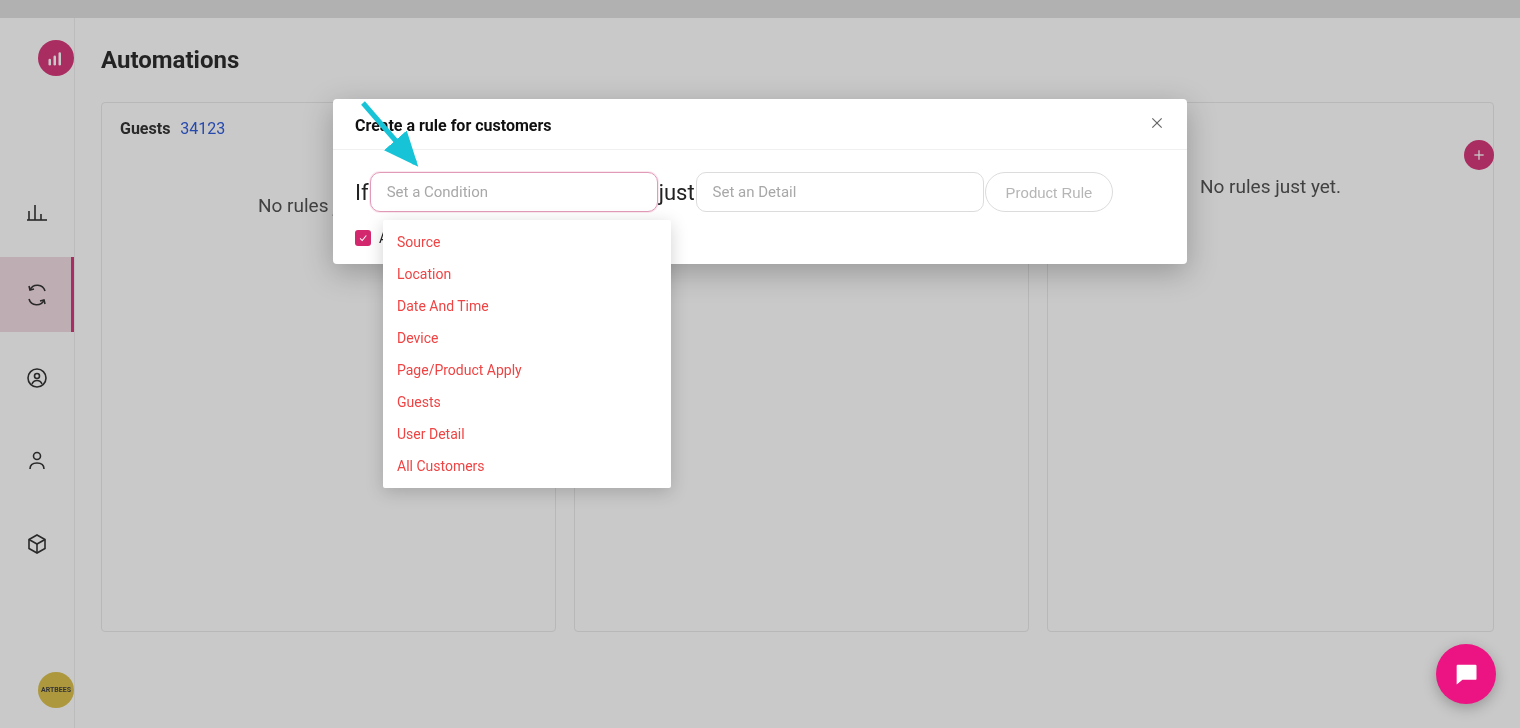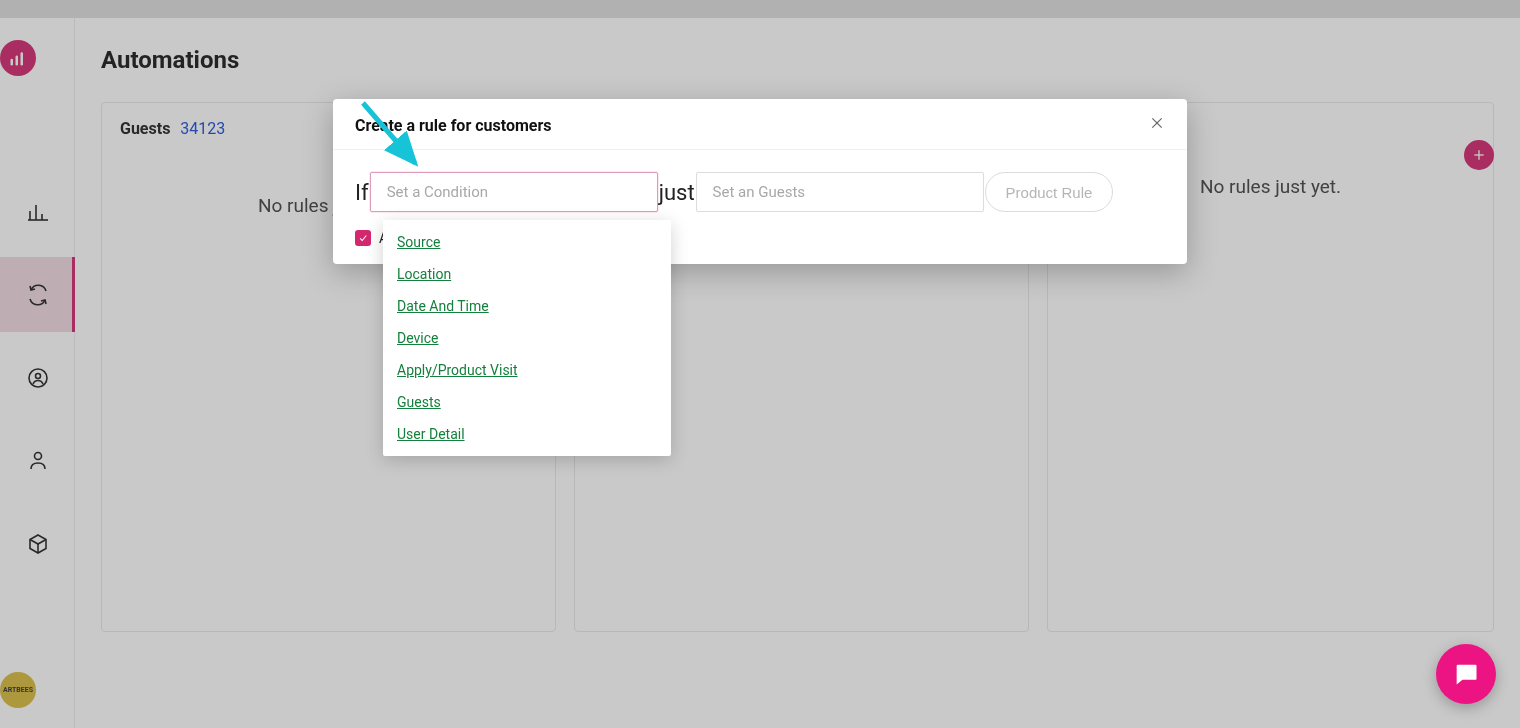--- a/index.html
+++ b/index.html
@@ -5,21 +5,21 @@
   * { box-sizing: border-box; margin: 0; padding: 0; }
   html, body { width: 1520px; height: 728px; font-family: -apple-system, BlinkMacSystemFont, "Segoe UI", Roboto, Arial, sans-serif; overflow: hidden; background: #fff; }
   
   
   .topbar { position: absolute; top: 0; left: 0; width: 100%; height: 18px; background: #dedede; }
   
   
   .app { position: absolute; top: 18px; left: 0; width: 100%; height: 710px; display: flex; }
   
   
-  .sidebar { width: 75px; height: 100%; background: #fff; border-right: 1px solid #eee; display: flex; flex-direction: column; align-items: flex-start; padding-top: 22px; gap: 8px; }
+  .sidebar { width: 75px; height: 100%; background: #fff; border-right: 1px solid #eee; display: flex; flex-direction: column; align-items: flex-end; padding-top: 22px; gap: 8px; }
   .logo-circle { width: 36px; height: 36px; border-radius: 50%; background: #d3286e; display: flex; align-items: center; justify-content: center; margin-bottom: 90px; }
   .logo-circle svg { width: 20px; height: 20px; }
   .nav-item { width: 75px; height: 75px; display: flex; align-items: center; justify-content: center; cursor: pointer; position: relative; }
   .nav-item.active { background: #f2d8e2; }
   .nav-item.active::after { content:""; position:absolute; right:0; top:0; bottom:0; width:3px; background:#d3286e; }
   .nav-item svg { width: 24px; height: 24px; stroke: #222; fill:none; stroke-width:1.6; }
   .sidebar-spacer { flex: 1; }
   .avatar-mini { width: 36px; height: 36px; border-radius: 50%; background: #d8bc3f; display:flex; align-items:center; justify-content:center; margin-bottom: 20px; font-size:7px; color:#333; font-weight:700; text-align:center; line-height:1;}
   
   
@@ -43,32 +43,32 @@
   .dimmer { position:absolute; inset:0; background: rgba(60,60,60,0.28); }
   
   
   .modal { position:absolute; top: 99px; left: 333px; width: 854px; background:#fff; border-radius: 4px; box-shadow: 0 8px 30px rgba(0,0,0,0.25); }
   .modal-header { display:flex; align-items:center; justify-content:space-between; padding: 16px 22px 14px 22px; border-bottom: 1px solid #f0f0f0; }
   .modal-title { font-size: 16px; font-weight:700; color:#111; }
   .modal-close { cursor:pointer; }
   .modal-close svg { width:16px; height:16px; stroke:#666; stroke-width:1.8; }
   .modal-body { padding: 22px 22px 18px 22px; display:flex; align-items:center; gap: 1px; }
   .if-label, .then-label { font-size: 22px; color:#222; }
-  .field { height: 40px; border: 1px solid #dcdcdc; border-radius: 2px; padding: 0 16px; font-size: 15px; color:#a8a8a8; background:#fff; display:flex; align-items:center; }
+  .field { height: 40px; border: 1px solid #dcdcdc; border-radius: 10px; padding: 0 16px; font-size: 15px; color:#a8a8a8; background:#fff; display:flex; align-items:center; }
   .field.condition { width: 288px; border-color: #e29ab9; box-shadow: 0 0 0 1px rgba(211,40,110,0.1);}
   .field.action { width: 288px; }
   .create-rule-btn { height: 40px; padding: 0 20px; border: 1px solid #dcdcdc; border-radius: 20px; background:#fff; color:#b5b5b5; font-size: 15px; cursor: default; }
   .modal-footer-row { padding: 0 22px 18px 22px; display:flex; align-items:center; gap:8px; }
   .chk { width:16px; height:16px; border-radius:3px; background:#d3286e; display:flex; align-items:center; justify-content:center; }
   .chk svg { width:10px; height:10px; stroke:#fff; stroke-width:2.5; fill:none; }
   .chk-label { font-size: 14px; color:#222; }
   
   
   .dropdown { position:absolute; top: 220px; left: 383px; width: 288px; background:#fff; border-radius: 2px; box-shadow: 0 4px 18px rgba(0,0,0,0.18); padding: 6px 0; }
-  .dd-item { padding: 8px 14px; font-size: 14px; color:#15803d; cursor:pointer;text-decoration:underline; }
+  .dd-item { padding: 8px 14px; font-size: 14px; color:#ef4444; cursor:pointer; }
   
   
   .arrow { position:absolute; top: 95px; left: 353px; pointer-events:none; }
   
   
   .chat-fab { position:absolute; right: 24px; bottom: 24px; width: 60px; height: 60px; border-radius: 50%; background:#ec1383; display:flex; align-items:center; justify-content:center; cursor:pointer; box-shadow: 0 4px 14px rgba(0,0,0,0.25); }
   .chat-fab svg { width:28px; height:28px; fill:#fff; }
 </style>
 </head>
 <body>
@@ -170,42 +170,43 @@
       </svg>
     </div>
   </div>
   <div class="modal-body">
     <span class="if-label">If</span>
     <div class="field condition">
       <span>Set a Condition</span>
     </div>
     <span class="then-label">just</span>
     <div class="field action">
-      <span>Set an Guests</span>
+      <span>Set an Detail</span>
     </div>
     <button class="create-rule-btn">Product Rule</button>
   </div>
   <div class="modal-footer-row">
     <div class="chk">
       <svg viewBox="0 0 24 24">
         <polyline points="5,13 10,18 20,6"></polyline>
       </svg>
     </div>
     <span class="chk-label">Apply to all existing customers</span>
   </div>
 </div>
 
 <div class="dropdown">
   <div class="dd-item">Source</div>
   <div class="dd-item">Location</div>
   <div class="dd-item">Date And Time</div>
   <div class="dd-item">Device</div>
-  <div class="dd-item">Apply/Product Visit</div>
+  <div class="dd-item">Page/Product Apply</div>
   <div class="dd-item">Guests</div>
   <div class="dd-item">User Detail</div>
+  <div class="dd-item">All Customers</div>
 </div>
 
 <svg class="arrow" width="90" height="90">
   <defs>
     <marker id="ah" markerWidth="10" markerHeight="10" refX="6" refY="3" orient="auto">
       <path d="M0,0 L7,3 L0,6 Z" fill="#17c3d6"></path>
     </marker>
   </defs>
   <line x1="10" y1="8" x2="62" y2="68" stroke="#17c3d6" stroke-width="5" marker-end="url(#ah)"></line>
 </svg>

